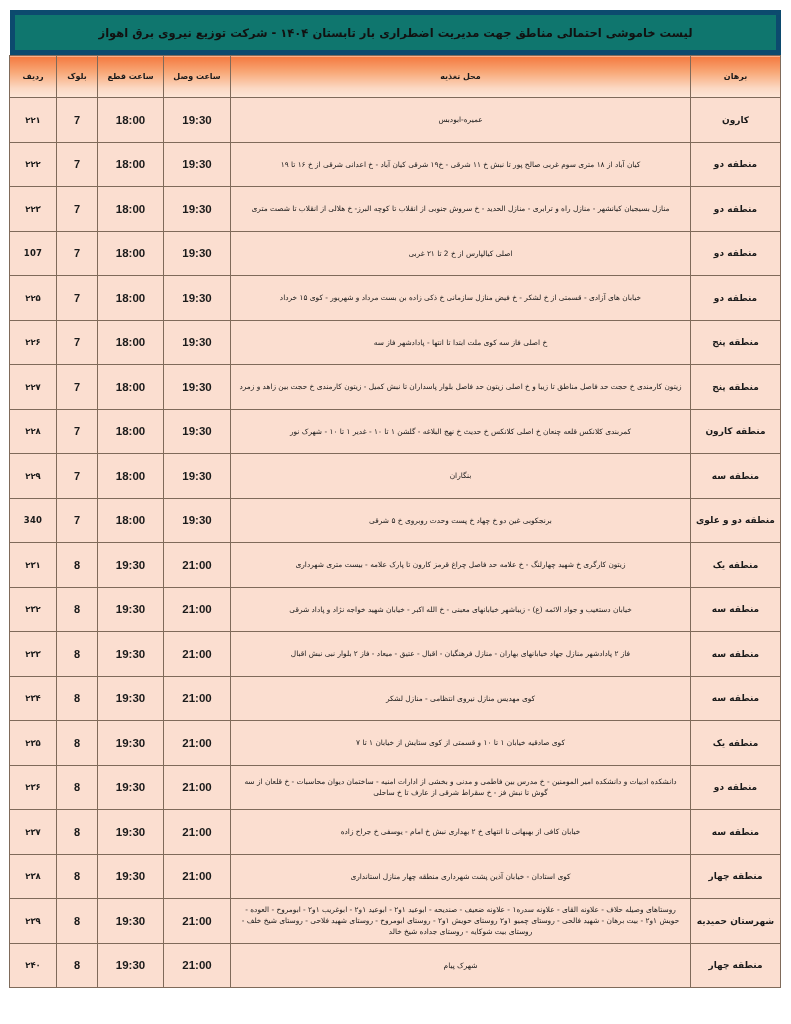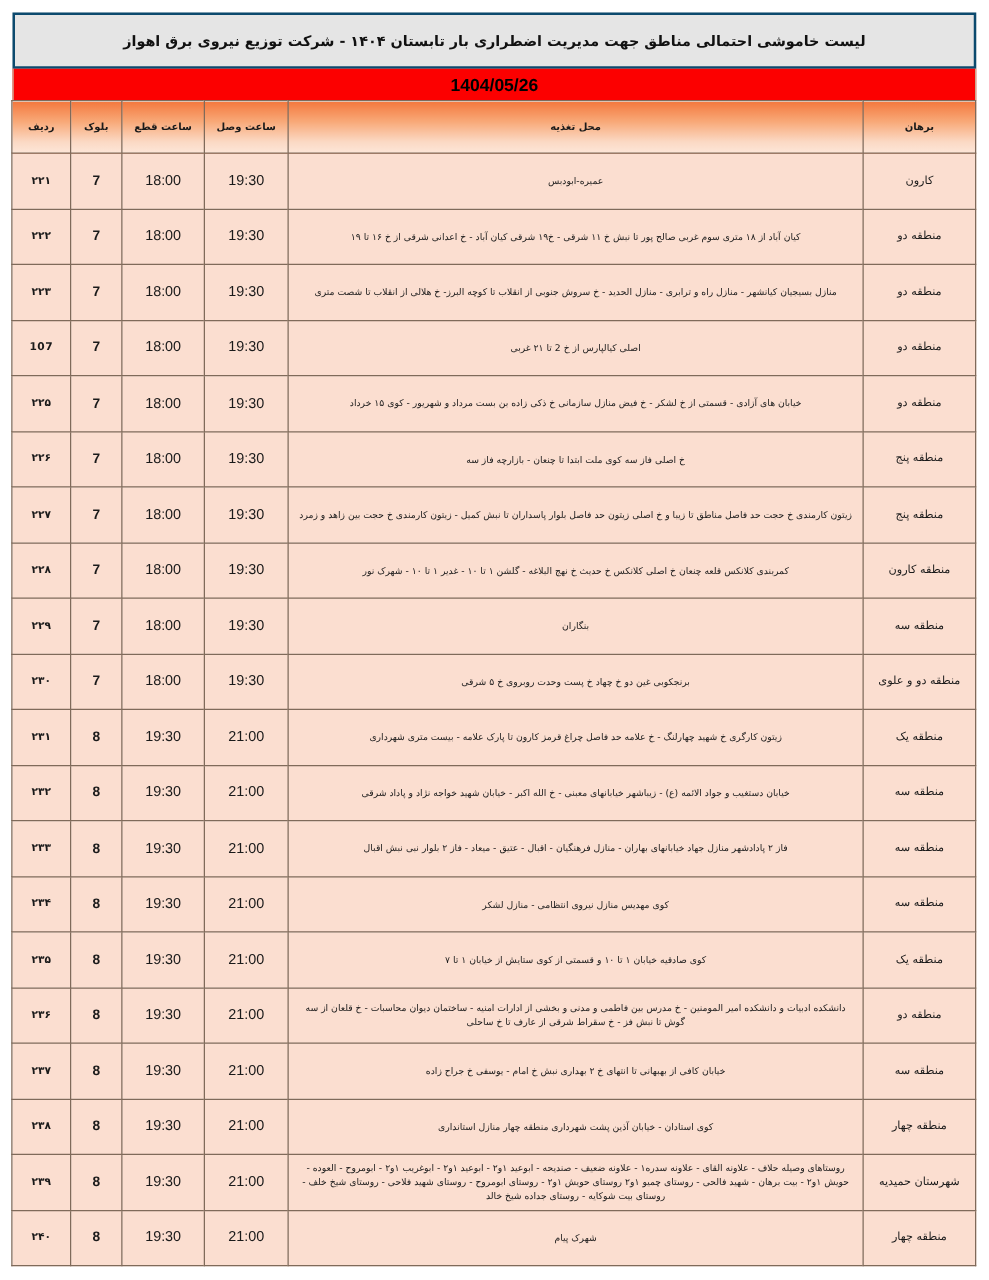--- a/index.html
+++ b/index.html
@@ -17,26 +17,26 @@
   .page {
     width: 791px;
     height: 1024px;
     box-sizing: border-box;
     padding: 10px 10px 0 10px;
     background: #ffffff;
     position: relative;
   }
   
   .title-banner {
-    background: #e5e5e5;
+    background: #0f766e;
     height: 45px;
     display: flex;
     align-items: center;
     justify-content: center;
-    border: 2px solid #0c4a6e;
+    border: 5px solid #0c4a6e;
     box-sizing: border-box;
   }
   .title-banner .title-text {
     font-size: 11.5px;
     font-weight: bold;
     color: #111111;
     text-align: center;
     direction: rtl;
     white-space: nowrap;
     letter-spacing: 0.2px;
@@ -101,50 +101,47 @@
     font-weight: bold;
     letter-spacing: 0.3px;
   }
   td.block {
     font-size: 11px;
     font-weight: bold;
     font-family: "Liberation Sans", sans-serif;
   }
   td.cut, td.connect {
     font-size: 11.5px;
-    font-weight: normal;
+    font-weight: bold;
     direction: ltr;
     font-family: "Liberation Sans", sans-serif;
   }
   td.location {
     font-size: 7.4px;
     line-height: 1.55;
     text-align: center;
     direction: rtl;
     padding: 4px 6px;
   }
   td.zone {
     font-size: 9px;
-    font-weight: normal;
+    font-weight: bold;
     direction: rtl;
   }
   tbody tr { height: 44.5px; }
 </style>
 </head>
 <body>
 
 <div class="page">
 
   <div class="title-banner">
     <div class="title-text">لیست خاموشی احتمالی مناطق جهت مدیریت اضطراری بار تابستان ۱۴۰۴ - شرکت توزیع نیروی برق اهواز</div>
   </div>
 
-  <div class="date-bar">
-    <div class="date-text">1404/05/26</div>
-  </div>
 
   <table class="outage">
     <colgroup>
       <col class="c-zone">
       <col class="c-location">
       <col class="c-connect">
       <col class="c-cut">
       <col class="c-block">
       <col class="c-radif">
     </colgroup>
@@ -194,21 +191,21 @@
         <tr>
           <td class="zone">منطقه دو</td>
           <td class="location">خیابان های آزادی - قسمتی از خ لشکر - خ فیض منازل سازمانی خ ذکی زاده بن بست مرداد و شهریور - کوی ۱۵ خرداد</td>
           <td class="connect">19:30</td>
           <td class="cut">18:00</td>
           <td class="block">7</td>
           <td class="radif">۲۲۵</td>
         </tr>
         <tr>
           <td class="zone">منطقه پنج</td>
-          <td class="location">خ اصلی فاز سه کوی ملت ابتدا تا چنعان - بازارچه فاز سه</td>
+          <td class="location">خ اصلی فاز سه کوی ملت ابتدا تا انتها - پادادشهر فاز سه</td>
           <td class="connect">19:30</td>
           <td class="cut">18:00</td>
           <td class="block">7</td>
           <td class="radif">۲۲۶</td>
         </tr>
         <tr>
           <td class="zone">منطقه پنج</td>
           <td class="location">زیتون کارمندی خ حجت حد فاصل مناطق تا زیبا و خ اصلی زیتون حد فاصل بلوار پاسداران تا نبش کمیل - زیتون کارمندی خ حجت بین زاهد و زمرد</td>
           <td class="connect">19:30</td>
           <td class="cut">18:00</td>
@@ -230,21 +227,21 @@
           <td class="cut">18:00</td>
           <td class="block">7</td>
           <td class="radif">۲۲۹</td>
         </tr>
         <tr>
           <td class="zone">منطقه دو و علوی</td>
           <td class="location">برنجکوبی غین دو خ چهاد خ پست وحدت روبروی خ ۵ شرقی</td>
           <td class="connect">19:30</td>
           <td class="cut">18:00</td>
           <td class="block">7</td>
-          <td class="radif">۲۳۰</td>
+          <td class="radif">340</td>
         </tr>
         <tr>
           <td class="zone">منطقه یک</td>
           <td class="location">زیتون کارگری خ شهید چهارلنگ - خ علامه حد فاصل چراغ قرمز کارون تا پارک علامه - بیست متری شهرداری</td>
           <td class="connect">21:00</td>
           <td class="cut">19:30</td>
           <td class="block">8</td>
           <td class="radif">۲۳۱</td>
         </tr>
         <tr>

